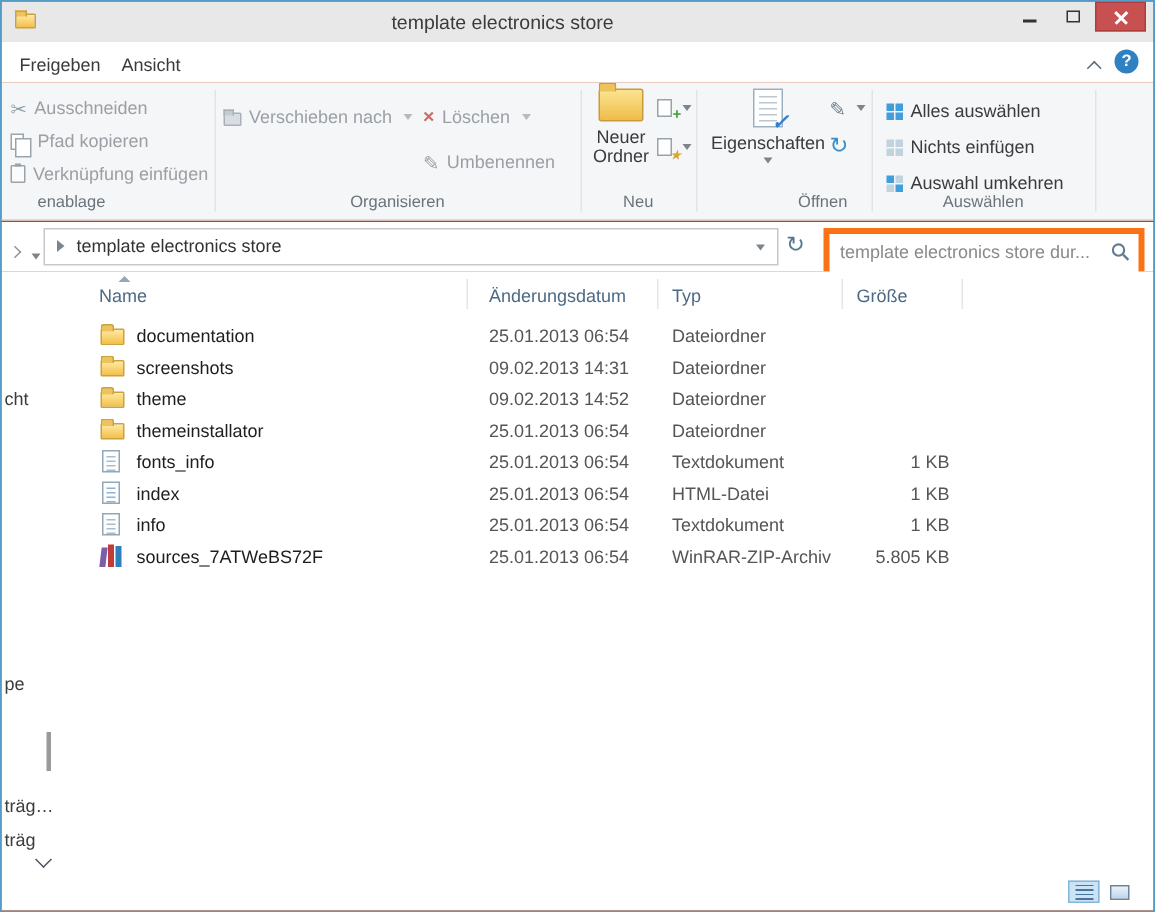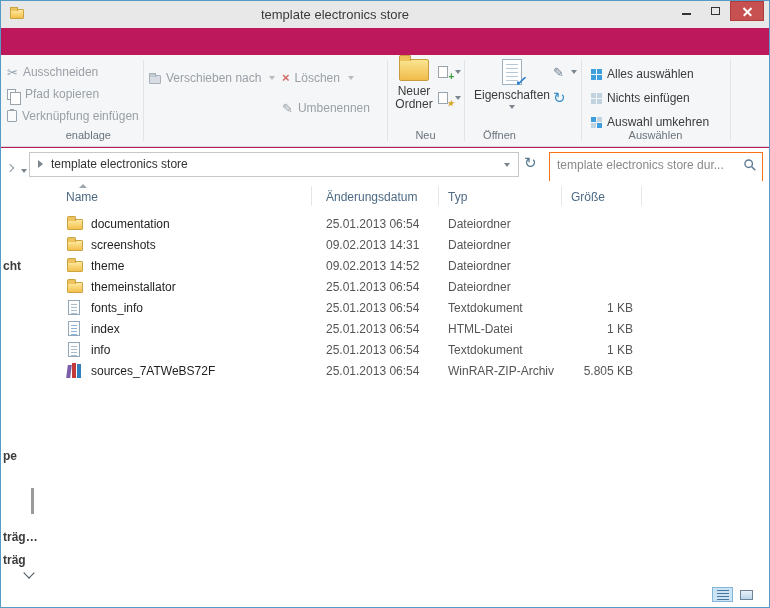--- a/index.html
+++ b/index.html
@@ -1,18 +1,18 @@
 <!DOCTYPE html>
 <html><head>
 <meta charset="utf-8">
 <style>
   *{margin:0;padding:0;box-sizing:border-box;}
   html,body{width:770px;height:608px;background:#fff;}
   body{font-family:"Liberation Sans", sans-serif;font-size:12px;color:#333;}
-  #win{position:absolute;top:0;left:0;width:770px;height:608px;border:1px solid #569bc6;background:#be185d;overflow:hidden;}
+  #win{position:absolute;top:0;left:0;width:770px;height:608px;border:1px solid #569bc6;background:#c2410c;overflow:hidden;}
 
   
   #titlebar{position:absolute;top:0;left:0;right:0;height:27px;background:#e8e8e8;}
   #title{position:absolute;left:40px;right:140px;top:6px;text-align:center;font-size:13px;color:#3b3b3b;white-space:nowrap;}
   .app-ic{position:absolute;left:9px;top:8px;width:14px;height:10px;background:linear-gradient(180deg,#ffe9a2,#f3c04b);border:1px solid #caa23f;border-radius:1px;}
   .app-ic::before{content:"";position:absolute;left:-1px;top:-3px;width:6px;height:3px;background:#edc35e;border:1px solid #caa23f;border-bottom:none;}
   .caps{position:absolute;right:5px;top:0;display:flex;}
   .cap{width:29px;height:20px;display:flex;align-items:center;justify-content:center;}
   .cap-close{width:34px;background:#c75050;border:1px solid #b03c3c;}
   .g-min{width:9px;height:2px;background:#333;margin-top:6px;}
@@ -70,28 +70,28 @@
 
   
   #addressrow{position:absolute;top:147px;left:0;right:0;height:33px;background:#fff;}
   .chev-right-s{display:inline-block;width:6px;height:6px;border-right:1.5px solid #8b959e;border-top:1.5px solid #8b959e;transform:rotate(45deg);}
   #fwd{position:absolute;left:6px;top:12px;}
   #recent{position:absolute;left:17px;top:14px;}
   #addressbox{position:absolute;left:28px;top:4px;width:490px;height:25px;background:#fff;border:1px solid #c7c7c7;line-height:23px;padding-left:6px;color:#333;}
   .bc-arrow{display:inline-block;width:0;height:0;border-top:4px solid transparent;border-bottom:4px solid transparent;border-left:5px solid #7b858e;margin:0 8px 0 2px;}
   #addr-caret{position:absolute;right:8px;top:10px;}
   #refresh{position:absolute;left:523px;top:6px;font-size:15px;color:#54788f;}
-  #searchbox{position:absolute;left:548px;top:4px;width:214px;height:37px;background:#fff;border:1px solid #f97316;}
+  #searchbox{position:absolute;left:548px;top:4px;width:214px;height:37px;background:#fff;border:4px solid #f97316;}
   #searchbox input{position:absolute;left:7px;top:3px;width:178px;height:17px;border:none;outline:none;font-family:inherit;font-size:12px;color:#333;background:transparent;}
   #searchbox input::placeholder{color:#8a8a8a;opacity:1;}
   .mag{position:absolute;right:5px;top:5px;}
 
   
   #main{position:absolute;top:180px;left:0;right:0;bottom:0;background:#fff;}
-  .frag{position:absolute;left:2px;color:#3b3b3b;white-space:nowrap;font-weight:bold;}
+  .frag{position:absolute;left:2px;color:#3b3b3b;white-space:nowrap;}
   #nav-thumb{position:absolute;left:30px;top:307px;width:3px;height:26px;background:#9a9a9a;}
   .chev-down-s{position:absolute;left:24px;top:388px;width:8px;height:8px;border-right:1.7px solid #4a5560;border-bottom:1.7px solid #4a5560;transform:rotate(45deg);}
   #listheader{position:absolute;top:3px;left:0;right:0;height:24px;}
   .hlabel{position:absolute;top:6px;color:#4d6a85;white-space:nowrap;}
   .hsep{position:absolute;top:2px;height:20px;width:1px;background:#e6e6e6;}
   .sortup{position:absolute;left:78px;top:0;width:0;height:0;border-left:4px solid transparent;border-right:4px solid transparent;border-bottom:4px solid #9aa5ad;}
   #rows{position:absolute;top:33px;left:0;right:0;}
   .row{position:relative;height:21px;}
   .cell-icon{position:absolute;left:66px;top:1px;width:17px;height:18px;}
   .c-name{position:absolute;left:90px;top:3px;color:#1e1e1e;}
@@ -132,20 +132,26 @@
         </div>
       <div class="cap">
           <span class="g-max"></span>
         </div>
       <div class="cap cap-close">
           <span class="g-x"></span>
         </div>
     </div>
   </div>
 
+  <div id="tabrow">
+    <span class="tab" style="left:4px">Freigeben</span>
+    <span class="tab" style="left:72px">Ansicht</span>
+    <span id="ribbon-collapse"><i class="chev-up"></i></span>
+    <span id="help-btn">?</span>
+  </div>
 
   <div id="ribbon">
 
     <div class="ritem dis" style="left:6px;top:8px">
       <span class="glyph scissors">✂</span>
       <span>Ausschneiden</span>
     </div>
     <div class="ritem dis" style="left:6px;top:30px">
       <span class="ic-copy"></span>
       <span>Pfad kopieren</span>
@@ -215,23 +221,24 @@
     <div class="ritem" style="left:590px;top:58px">
       <span class="ic-sel ic-sel-inv"></span>
       <span>Auswahl umkehren</span>
     </div>
 
     <i class="vsep" style="left:142px"></i>
     <i class="vsep" style="left:386px"></i>
     <i class="vsep" style="left:463px"></i>
     <i class="vsep" style="left:580px"></i>
     <i class="vsep" style="left:729px"></i>
-    <div class="group-label" style="left:0;width:110px;text-align:right;padding-left:24px">enablage</div>
+    <div class="group-label" style="left:0;width:110px;text-align:left;padding-left:24px">enablage</div>
+    <div class="group-label" style="left:142px;width:244px">Organisieren</div>
     <div class="group-label" style="left:386px;width:77px">Neu</div>
-    <div class="group-label" style="left:440px;width:117px">Öffnen</div>
+    <div class="group-label" style="left:489px;width:117px">Öffnen</div>
     <div class="group-label" style="left:580px;width:149px">Auswählen</div>
   </div>
 
   <div id="addressrow">
     <span id="fwd"><i class="chev-right-s"></i></span>
     <span id="recent"><i class="caret"></i></span>
     <div id="addressbox">
       <i class="bc-arrow"></i><span>template electronics store</span>
       <i class="caret" id="addr-caret"></i>
     </div>

